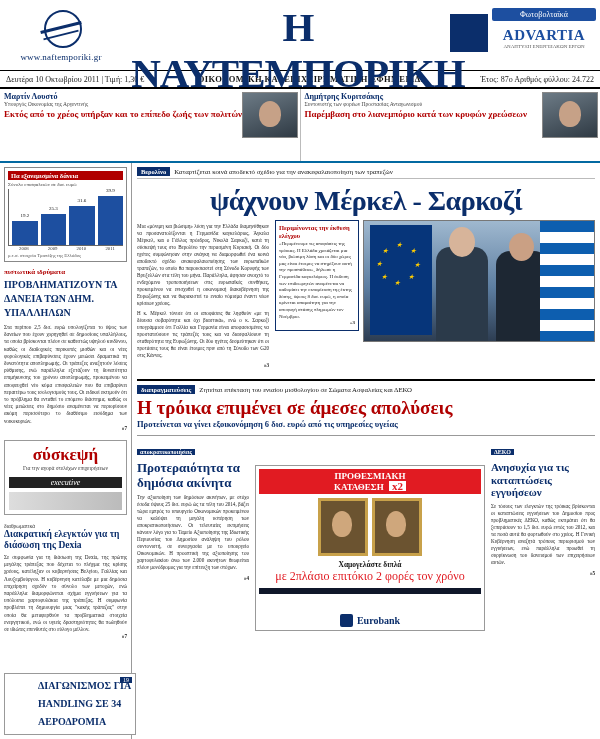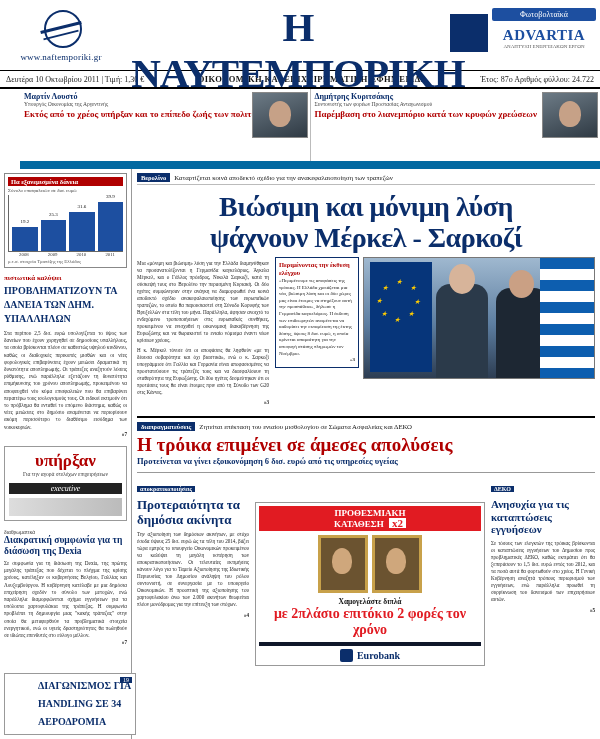--- a/index.html
+++ b/index.html
@@ -19,21 +19,21 @@
   .blue-square{position:absolute;right:112px;top:14px;width:38px;height:38px;background:#0b2e6b;}
   .adv{position:absolute;right:4px;top:8px;width:104px;text-align:center;}
   .adv .top{background:#1d4fa0;color:#fff;font-size:8px;padding:2px 0;border-radius:2px;}
   .adv .brand{color:#1d4fa0;font-weight:bold;font-size:15px;margin-top:6px;letter-spacing:.5px;}
   .adv .sub{font-size:5px;color:#555;}
 
   .dateline{display:flex;justify-content:space-between;align-items:center;font-size:8px;padding:3px 6px;border-bottom:2px solid #000;color:#222;}
   .dateline .center{font-size:8.5px;letter-spacing:.4px;color:#111;font-weight:bold;}
 
   
-  .teasers{display:flex;height:72px;border-bottom:8px solid #0369a1;margin-left:20px;}
+  .teasers{display:flex;height:72px;border-bottom:2px solid #0369a1;}
   .teaser{position:relative;flex:1;border-right:1px solid #bbb;padding:3px 4px;overflow:hidden;}
   .teaser:last-child{border-right:none;}
   .tz-name{font-size:8px;color:#0b2e6b;font-weight:bold;}
   .tz-sub{font-size:5.5px;color:#444;}
   .tz-head{font-size:9px;font-weight:bold;color:#b00000;line-height:11px;margin-top:2px;}
   .tz-photo{position:absolute;right:2px;top:3px;width:54px;height:44px;background:linear-gradient(160deg,#6d7b86,#2f3a44);border:1px solid #888;}
   .tz-photo.face::after{content:"";position:absolute;left:16px;top:8px;width:22px;height:26px;border-radius:50% 50% 45% 45%;background:#c6a187;}
   .badge-num{position:absolute;right:3px;top:3px;background:#0b2e6b;color:#fff;font-size:6px;padding:0 3px;}
   .mid-teaser{width:92px;flex:0 0 92px;text-align:center;padding-top:6px;}
   .mid-teaser .k{font-size:7px;font-weight:bold;}
@@ -111,22 +111,22 @@
   .b-head.small{font-size:11px;line-height:12.5px;}
   .b-text{font-size:5.1px;line-height:7px;text-align:justify;margin-top:4px;color:#222;}
 
   .mona-ad{border:1px solid #999;padding:3px;text-align:center;}
   .mona-ad .hdr{background:#e11b22;color:#fff;font-size:9px;font-weight:bold;padding:2px;line-height:10px;}
   .mona-ad .x2{display:inline-block;background:#fff;color:#e11b22;font-size:11px;font-weight:bold;padding:0 3px;margin-left:3px;}
   .mona-row{display:flex;gap:4px;justify-content:center;margin-top:4px;}
   .mona{width:44px;height:52px;background:#6b5330;border:3px solid #c8a14a;position:relative;}
   .mona::after{content:"";position:absolute;left:11px;top:10px;width:20px;height:26px;border-radius:50% 50% 45% 45%;background:#cfa77c;}
   .mona-ad .s1{font-size:7.5px;color:#111;font-weight:bold;margin-top:4px;}
-  .mona-ad .s2{font-size:14px;color:#e11b22;font-weight:bold;}
-  .euro{margin-top:4px;border-top:4px solid #0f172a;padding-top:3px;display:flex;align-items:center;justify-content:center;gap:4px;}
+  .mona-ad .s2{font-size:12px;color:#e11b22;font-weight:normal;}
+  .euro{margin-top:4px;border-top:6px solid #0f172a;padding-top:20px;display:flex;align-items:center;justify-content:center;gap:4px;}
   .euro .mark{width:13px;height:13px;background:#0b2e6b;border-radius:2px;}
   .euro .nm{font-size:10px;color:#0b2e6b;font-weight:bold;}
 
   .bot-ad{position:absolute;left:4px;bottom:4px;width:124px;border:1px solid #999;padding:3px;background:#fff;}
   .bot-ad .sq{position:absolute;right:3px;top:3px;background:#0b2e6b;color:#fff;font-size:6px;padding:0 3px;}
   .bot-ad .t{font-size:10px;font-weight:bold;color:#0b2e6b;line-height:18px;margin-left:30px;}
 </style>
 </head>
 <body>
 
@@ -200,49 +200,48 @@
         </div>
         <div class="xlabels">
           <div>2008</div>
           <div>2009</div>
           <div>2010</div>
           <div>2011</div>
         </div>
         <div class="ch-foot">μ.τ.σ. στοιχεία Τραπέζης της Ελλάδος</div>
       </div>
 
-      <div class="kicker">πιστωτικά καλύψει</div>
+      <div class="kicker">πιστωτικά ιδρύματα</div>
       <div class="lheadline">ΠΡΟΒΛΗΜΑΤΙΖΟΥΝ ΤΑ ΔΑΝΕΙΑ ΤΩΝ ΔΗΜ. ΥΠΑΛΛΗΛΩΝ</div>
       <div class="ltext">Στα περίπου 2,5 δισ. ευρώ υπολογίζεται το ύψος των δανείων που έχουν χορηγηθεί σε δημοσίους υπαλλήλους, τα οποία βρίσκονται πλέον σε καθεστώς υψηλού κινδύνου, καθώς οι διαδοχικές περικοπές μισθών και οι νέες φορολογικές επιβαρύνσεις έχουν μειώσει δραματικά τη δυνατότητα αποπληρωμής. Οι τράπεζες αναζητούν λύσεις ρύθμισης, ενώ παράλληλα εξετάζουν τη δυνατότητα επιμήκυνσης του χρόνου αποπληρωμής, προκειμένου να αποφευχθεί νέο κύμα επισφαλειών που θα επιβαρύνει περαιτέρω τους ισολογισμούς τους. Οι ειδικοί εκτιμούν ότι το πρόβλημα θα ενταθεί το επόμενο διάστημα, καθώς οι νέες μειώσεις στο δημόσιο αναμένεται να περιορίσουν ακόμη περισσότερο το διαθέσιμο εισόδημα των νοικοκυριών.</div>
       <div class="ltext" style="text-align:right;font-weight:bold;">»7</div>
 
       <div class="ad-entheto">
-        <div class="w">υπήρξαν</div>
+        <div class="w">σύσκεψή</div>
         <div class="s">Για την αγορά στελέχων επιχειρήσεων</div>
         <div class="exec">executive</div>
         <div class="pen"></div>
       </div>
 
       <div class="lsec2">
         <div class="k">διαθρωματικά</div>
-        <div class="h">Διακρατική συμφωνία για τη διάσωση της Dexia</div>
+        <div class="h">Διακρατική ελεγκτών για τη διάσωση της Dexia</div>
         <div class="ltext" style="margin-top:3px">Σε συμφωνία για τη διάσωση της Dexia, της πρώτης μεγάλης τράπεζας που δέχεται το πλήγμα της κρίσης χρέους, κατέληξαν οι κυβερνήσεις Βελγίου, Γαλλίας και Λουξεμβούργου. Η κυβέρνηση κατέλαβε με μια δημόσια επιχείρηση σχεδόν το σύνολο των μετοχών, ενώ παράλληλα διαμορφώνεται σχήμα εγγυήσεων για τα υπόλοιπα χαρτοφυλάκια της τράπεζας. Η συμφωνία προβλέπει τη δημιουργία μιας "κακής τράπεζας" στην οποία θα μεταφερθούν τα προβληματικά στοιχεία ενεργητικού, ενώ οι υγιείς δραστηριότητες θα πωληθούν σε ιδιώτες επενδυτές στο εύλογο μέλλον.</div>
         <div class="ltext" style="text-align:right;font-weight:bold;">»7</div>
       </div>
     </div>
 
     <div class="col-main">
 
       <div class="tagline">
         <span class="tag">Βερολίνο</span>
         <span class="tt">Καταρτίζεται κοινά αποδεκτό σχέδιο για την ανακεφαλαιοποίηση των τραπεζών</span>
       </div>
 
       <div class="mainhead">
-        <div>Βιώσιμη και μόνιμη λύση</div>
         <div>ψάχνουν Μέρκελ - Σαρκοζί</div>
       </div>
 
       <div class="two-col">
         <div class="mc-left">
           <p>Μια «μόνιμη και βιώσιμη» λύση για την Ελλάδα διαμηνύθηκαν να προσανατολίζονται η Γερμανίδα καγκελάριος, Άγκελα Μέρκελ, και ο Γάλλος πρόεδρος, Νικολά Σαρκοζί, κατά τη σύσκεψή τους στο Βερολίνο την περασμένη Κυριακή. Οι δύο ηγέτες συμφώνησαν στην ανάγκη να διαμορφωθεί ένα κοινά αποδεκτό σχέδιο ανακεφαλαιοποίησης των ευρωπαϊκών τραπεζών, το οποίο θα παρουσιαστεί στη Σύνοδο Κορυφής των Βρυξελλών στα τέλη του μήνα. Παράλληλα, άφησαν ανοιχτό το ενδεχόμενο τροποποιήσεων στις ευρωπαϊκές συνθήκες, προκειμένου να ενισχυθεί η οικονομική διακυβέρνηση της Ευρωζώνης και να θωρακιστεί το ενιαίο νόμισμα έναντι νέων κρίσεων χρέους.</p>
           <p>Η κ. Μέρκελ τόνισε ότι οι αποφάσεις θα ληφθούν «με τη δέουσα σοβαρότητα και όχι βιαστικά», ενώ ο κ. Σαρκοζί υπογράμμισε ότι Γαλλία και Γερμανία είναι αποφασισμένες να προστατεύσουν τις τράπεζές τους και να διασφαλίσουν τη σταθερότητα της Ευρωζώνης. Οι δύο ηγέτες δεσμεύτηκαν ότι οι προτάσεις τους θα είναι έτοιμες πριν από τη Σύνοδο των G20 στις Κάννες.</p>
           <p style="text-align:right;font-weight:bold">»3</p>
         </div>
 

